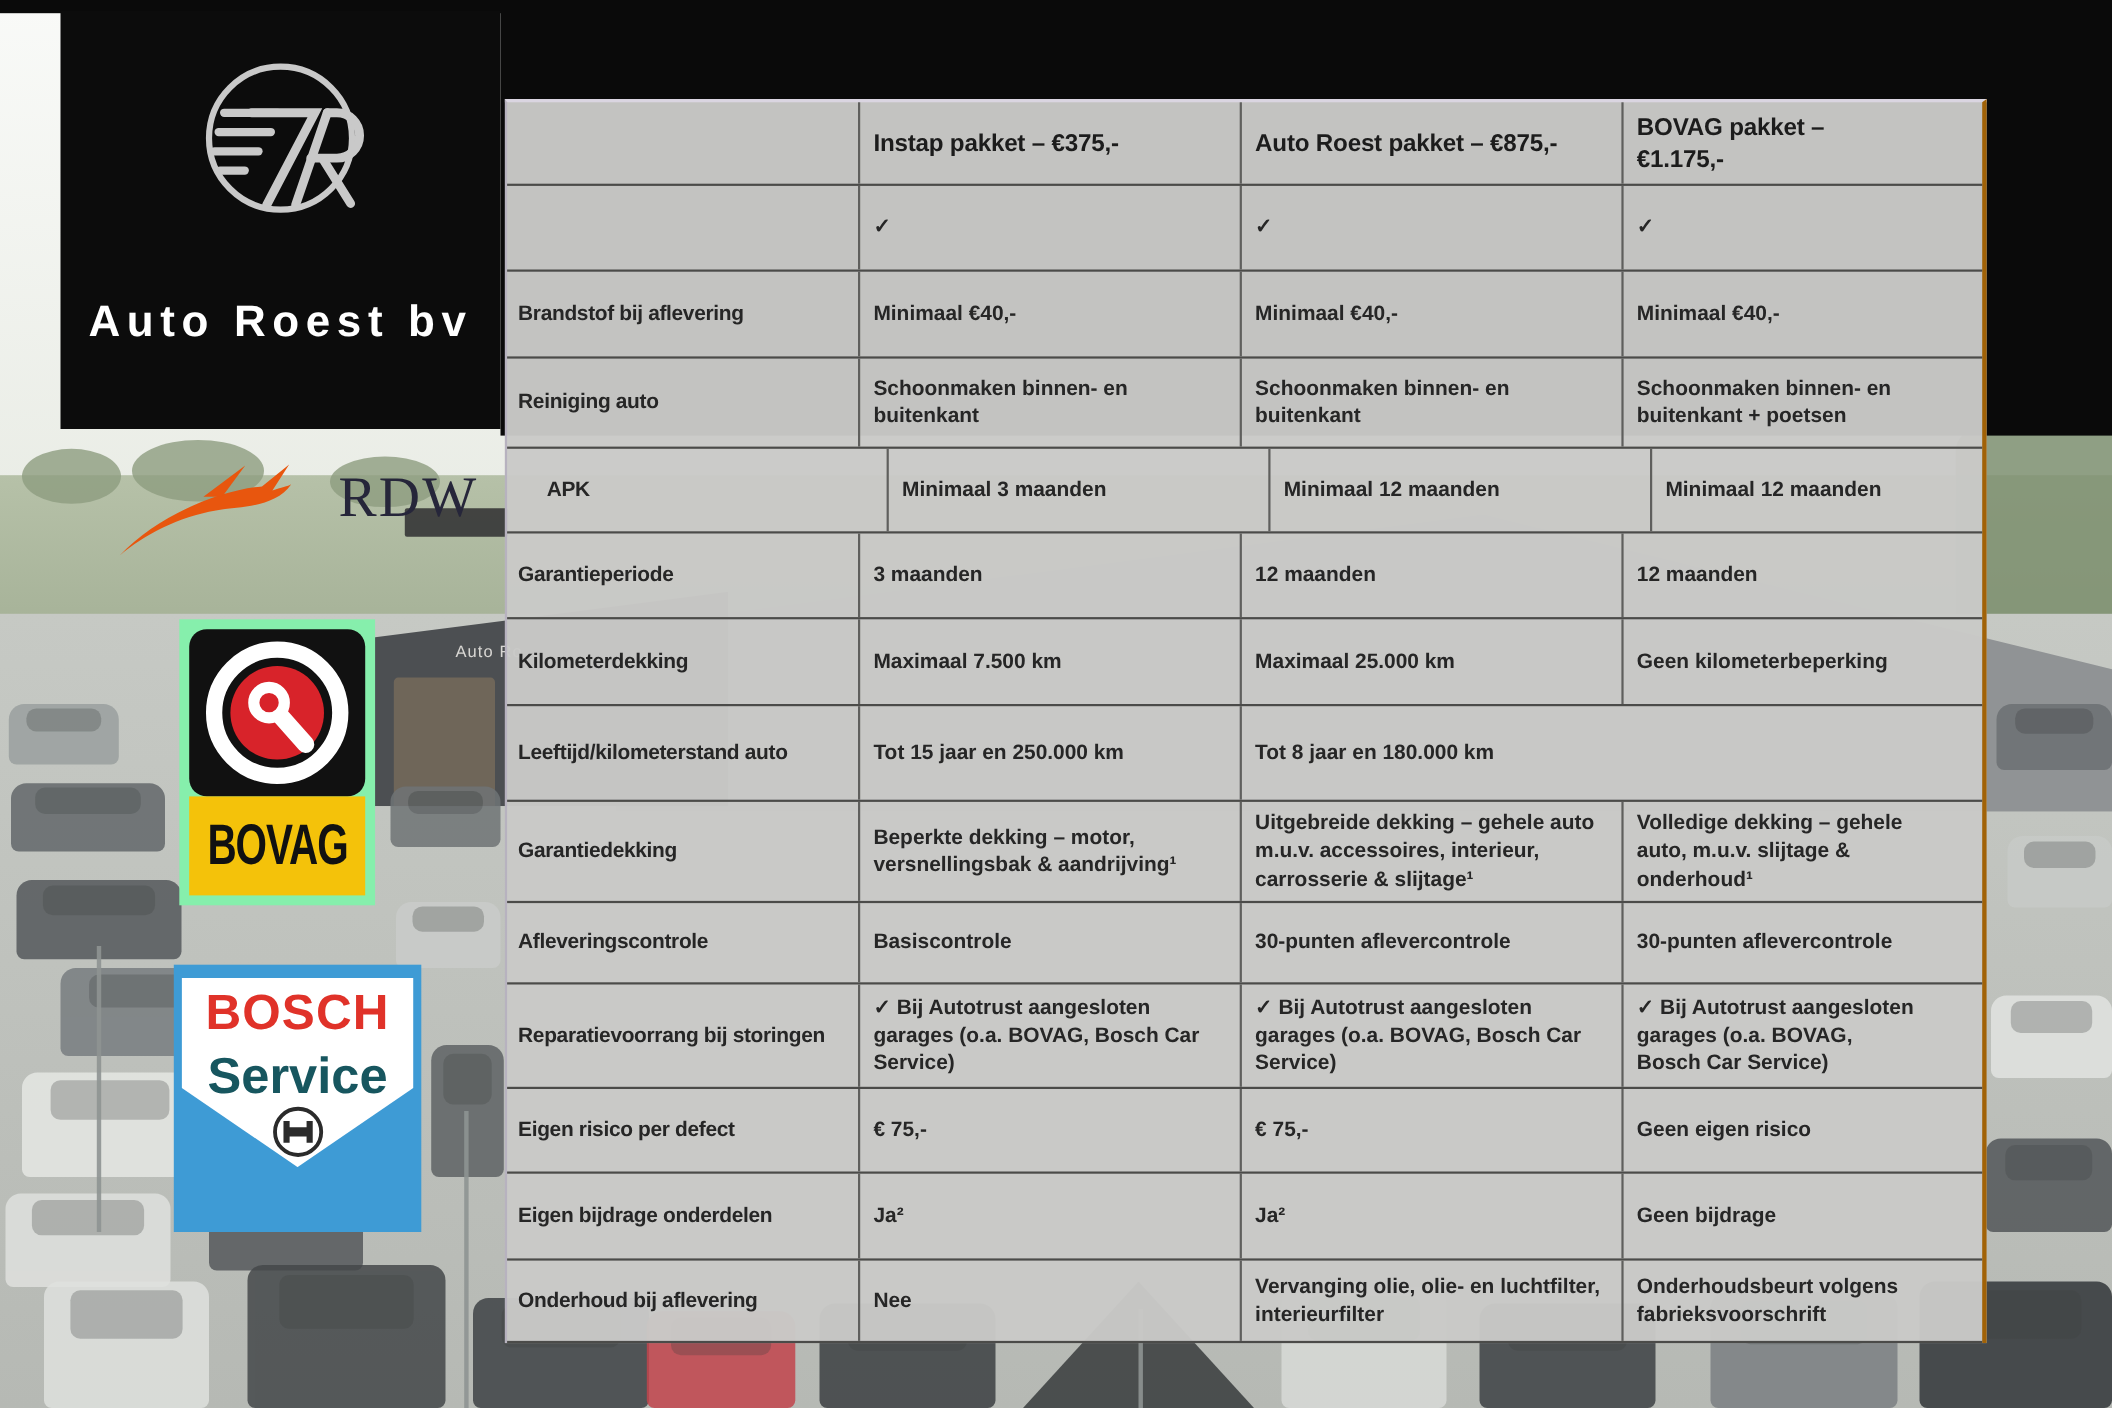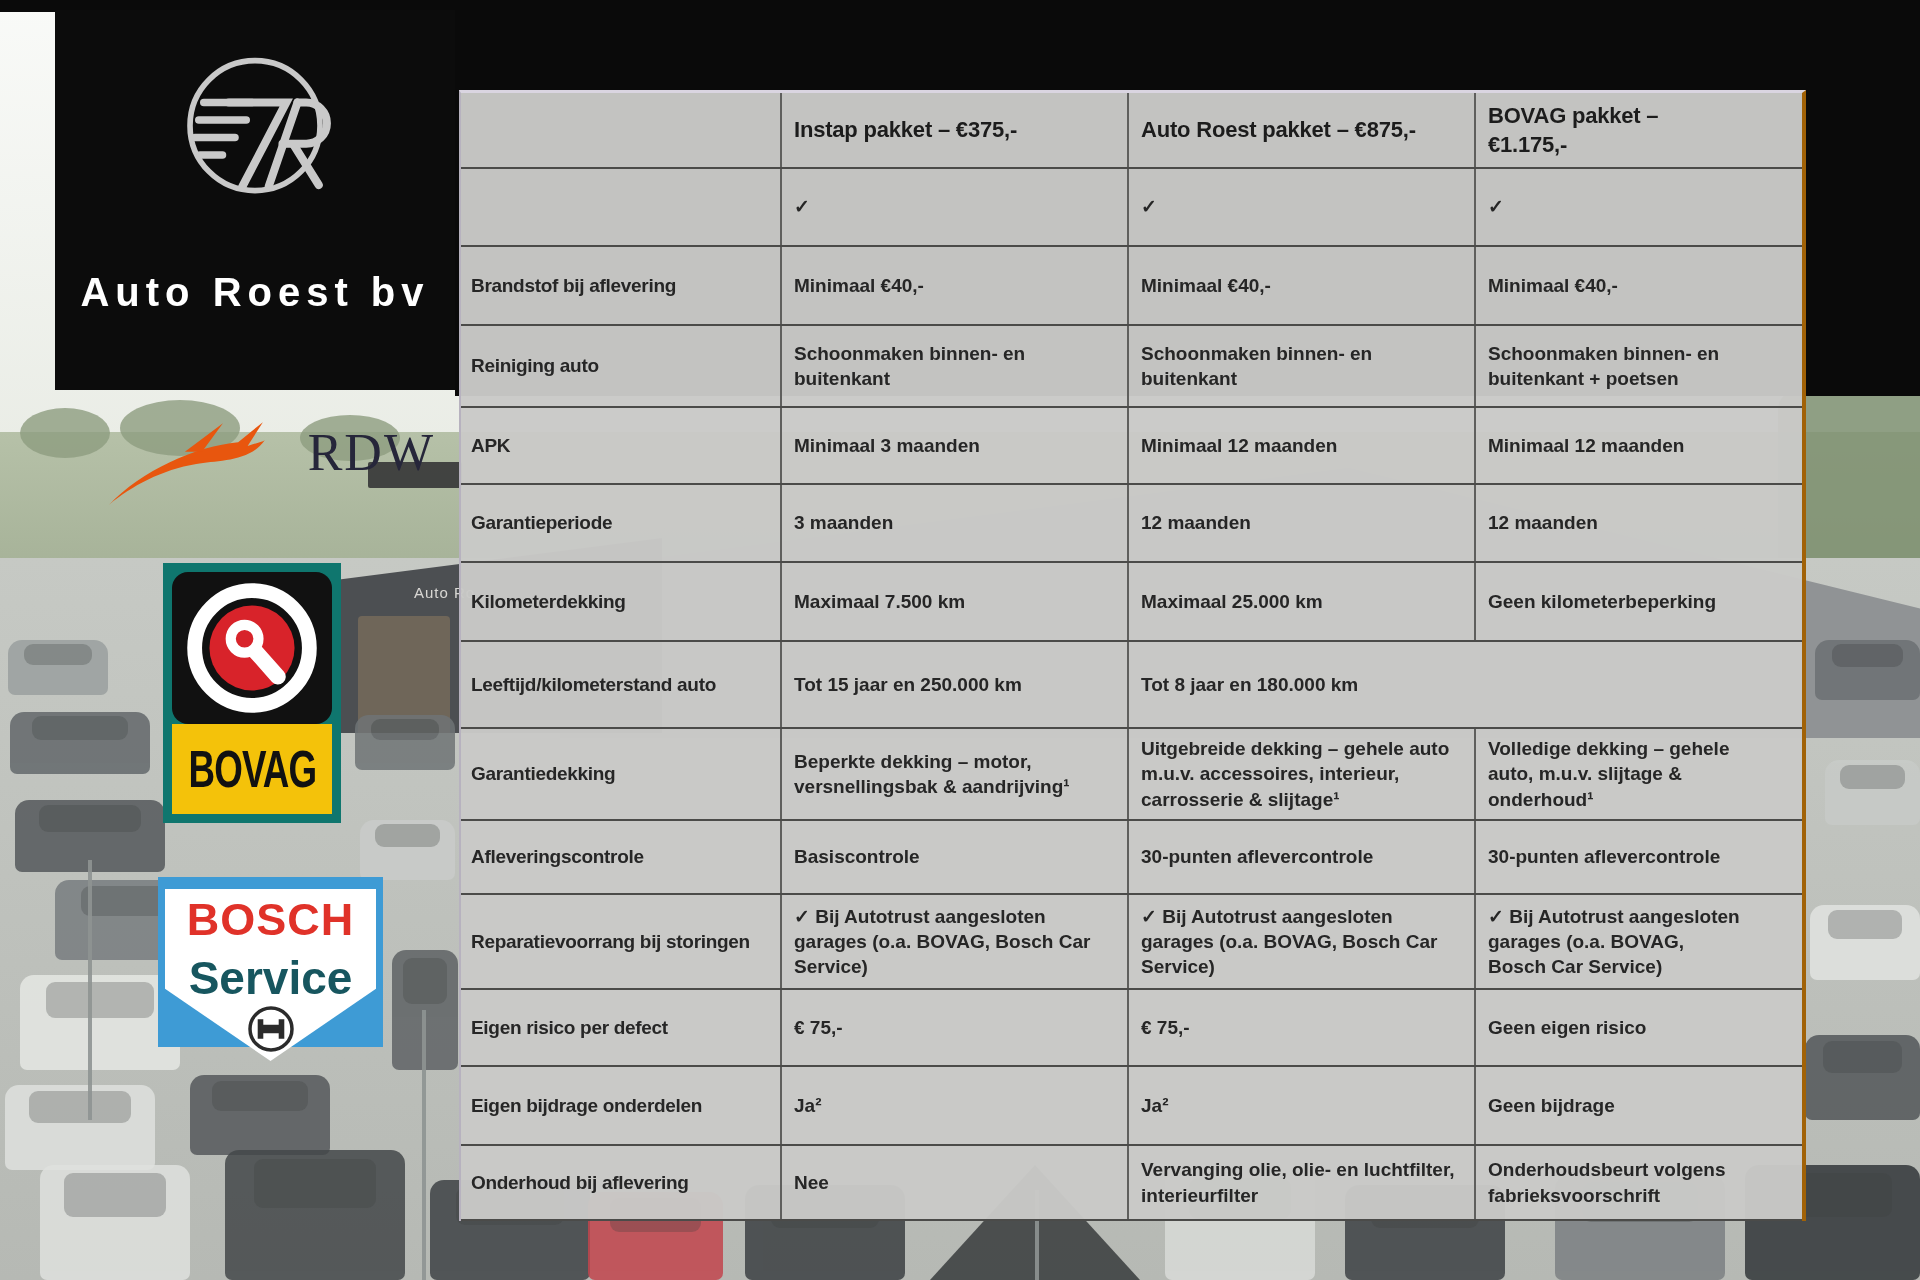--- a/index.html
+++ b/index.html
@@ -42,31 +42,31 @@
             display:flex;flex-direction:column;align-items:center;}
   .dealer-name{margin-top:10px;color:#ffffff;font-size:40px;font-weight:bold;
                letter-spacing:6px;white-space:nowrap;}
 
   
   .rdw{position:absolute;left:105px;top:415px;width:330px;height:110px;display:flex;align-items:flex-start;gap:37px;}
   .rdw-word{font-family:"Liberation Serif",serif;font-size:52px;color:#26263a;
             letter-spacing:2px;margin:8px 0 0 4px;}
 
   
-  .bovag{position:absolute;left:163px;top:563px;width:178px;height:260px;background:#0f766e;
+  .bovag{position:absolute;left:163px;top:563px;width:178px;height:260px;background:#86efac;
          box-sizing:border-box;padding:9px;display:flex;flex-direction:column;}
   .bovag-square{background:#111111;border-radius:16px;height:152px;display:flex;
                 align-items:center;justify-content:center;}
   .bovag-band{background:#f4c20a;flex:1;margin-top:0px;display:flex;align-items:center;
               justify-content:center;}
   .bovag-word{font-size:40px;font-weight:bold;color:#111;transform:scale(.92,1.3);
               letter-spacing:-1px;}
 
   
-  .bosch{position:absolute;left:158px;top:877px;width:225px;height:170px;background:#3e9bd5;}
+  .bosch{position:absolute;left:158px;top:877px;width:225px;height:243px;background:#3e9bd5;}
   .bosch-chevron{position:absolute;left:7px;right:7px;top:12px;height:172px;background:#ffffff;
                  clip-path:polygon(0 0,100% 0,100% 58%,50% 100%,0 58%);
                  display:flex;flex-direction:column;align-items:center;}
   .bosch-word{color:#e03229;font-size:45px;font-weight:bold;letter-spacing:1px;margin-top:8px;line-height:1;}
   .bosch-service{color:#17565f;font-size:46px;font-weight:bold;line-height:1;margin-top:13px;}
 
   
   .tbl{position:absolute;left:459px;top:90px;width:1341px;
        background:rgba(201,201,199,.97);border-top:3px solid #dad5e1;
        border-left:2px solid #b7b2bf;border-right:4px solid #a16207;
@@ -215,21 +215,21 @@
       <div class="td c3">Minimaal €40,-</div>
     </div>
 
     <div class="trow" style="height:80px;">
       <div class="td c0">Reiniging auto</div>
       <div class="td c1">Schoonmaken binnen- en buitenkant</div>
       <div class="td c2">Schoonmaken binnen- en buitenkant</div>
       <div class="td c3">Schoonmaken binnen- en buitenkant + poetsen</div>
     </div>
 
-    <div class="trow" style="height:75px;">
+    <div class="trow" style="height:75px;justify-content:center;">
       <div class="td c0">APK</div>
       <div class="td c1">Minimaal 3 maanden</div>
       <div class="td c2">Minimaal 12 maanden</div>
       <div class="td c3">Minimaal 12 maanden</div>
     </div>
 
     <div class="trow" style="height:76px;">
       <div class="td c0">Garantieperiode</div>
       <div class="td c1">3 maanden</div>
       <div class="td c2">12 maanden</div>

